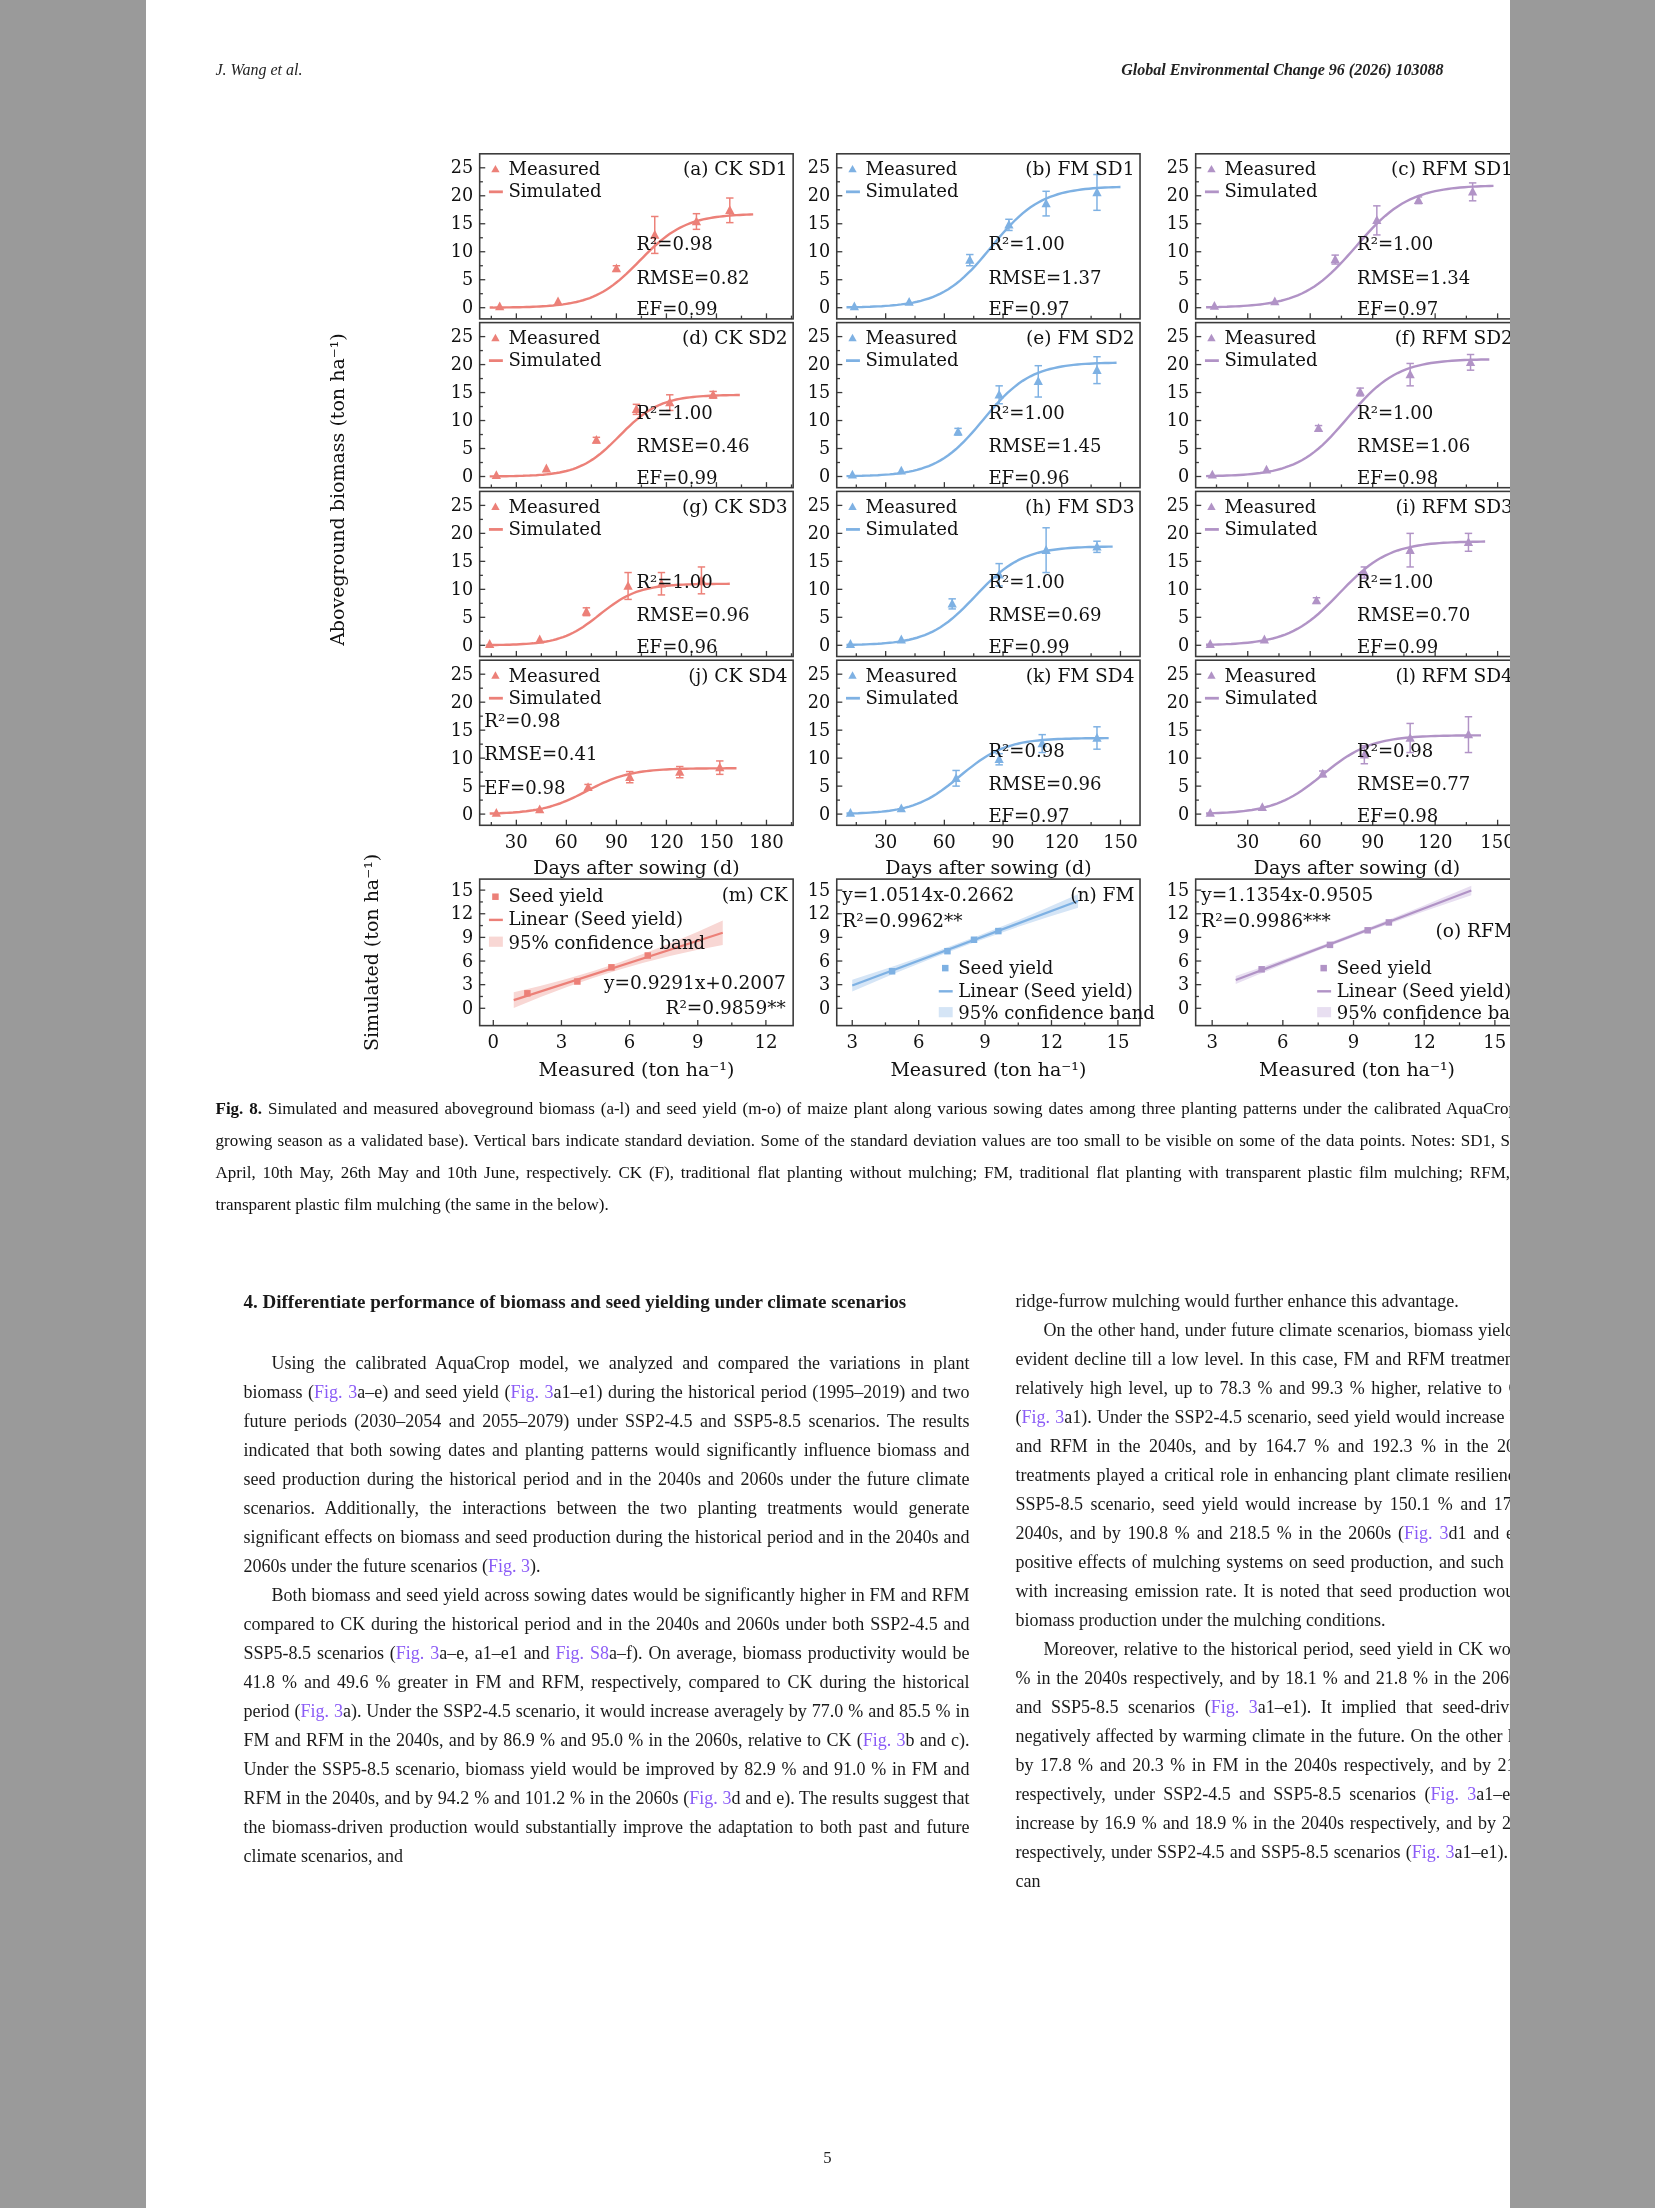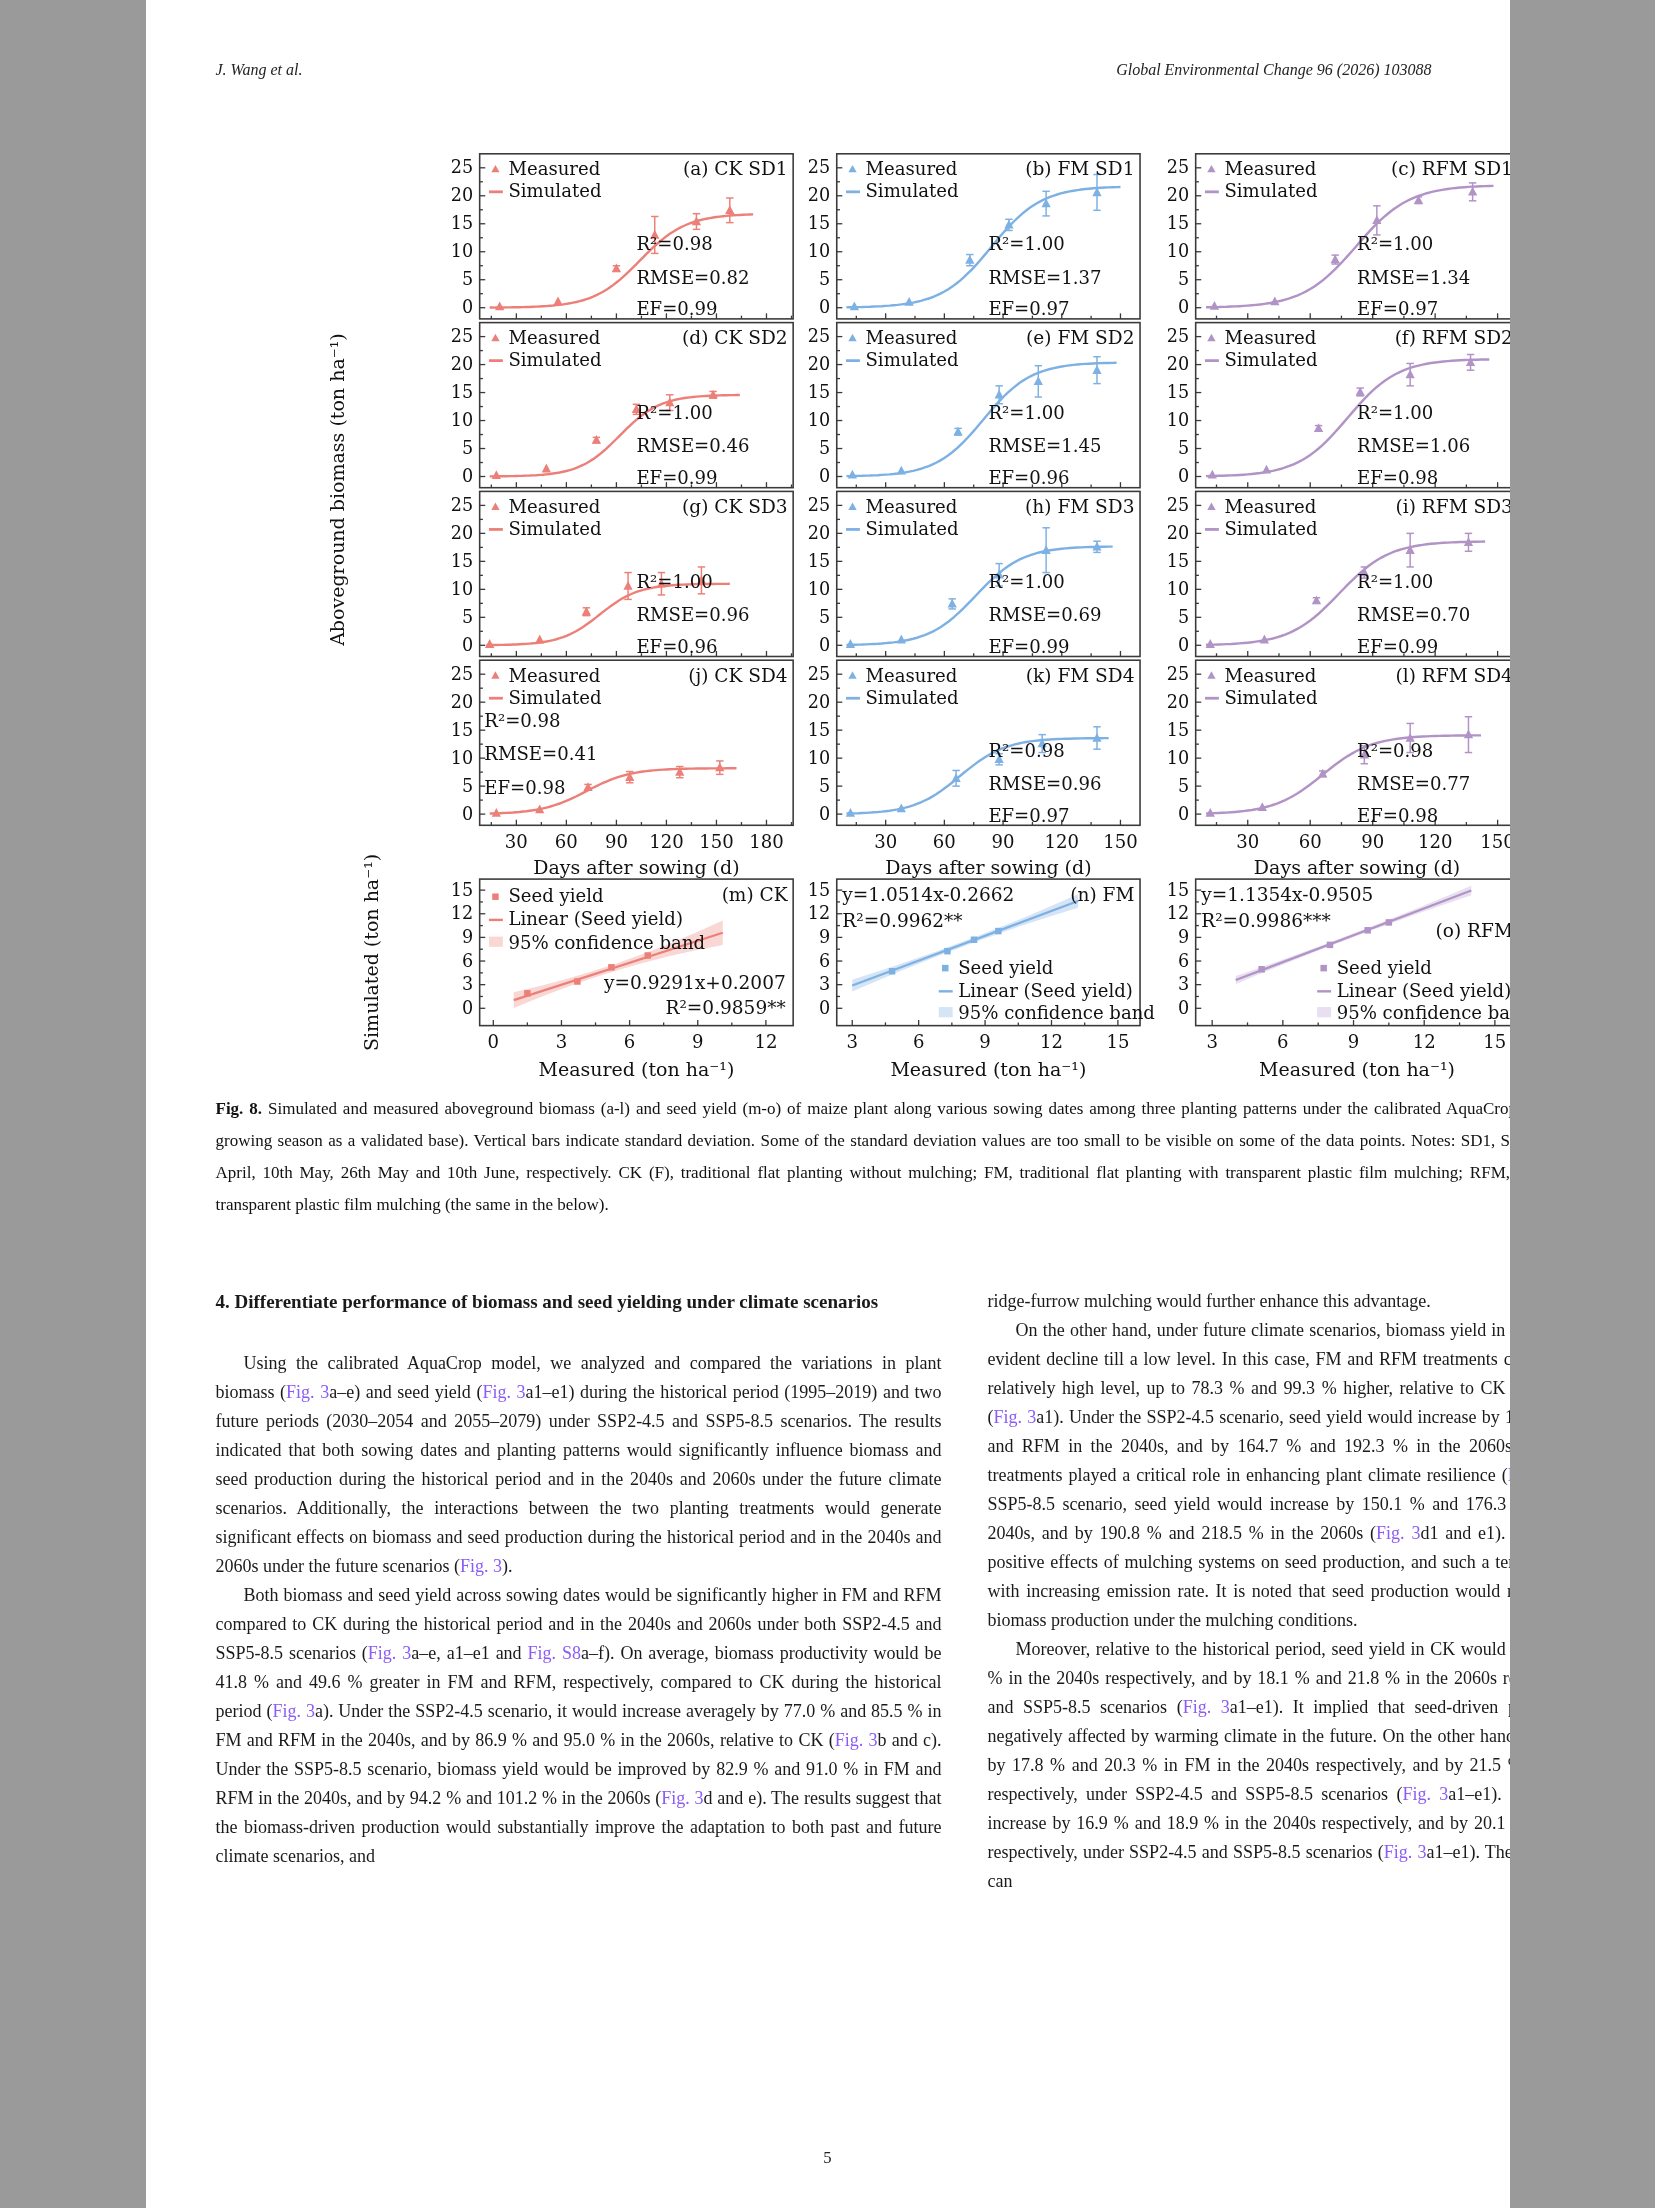--- a/index.html
+++ b/index.html
@@ -1,24 +1,24 @@
 <!DOCTYPE html>
 <html style="font-size:15px"><head>
 <meta charset="utf-8">
 <style>
   html,body{margin:0;padding:0;background:#9a9a9a;}
   .page{position:relative;width:1364px;height:2209px;background:#ffffff;margin:0 auto;
         font-family:"Liberation Serif","DejaVu Serif",serif;color:#1a1a1a;overflow:hidden;}
   .hdr{position:absolute;top:61px;font-style:italic;font-size:16px;color:#222;}
   .hdr-left{left:70px;}
-  .hdr-right{right:78px;text-align:right;}
+  .hdr-right{right:66px;text-align:right;font-weight:bold;}
   .figwrap{position:absolute;left:176px;top:100px;width:1266px;height:985px;}
   .caption{position:absolute;left:70px;top:1093px;width:1518px;font-size:17px;line-height:32px;text-align:justify;color:#111;}
   .caption b{font-weight:bold;}
-  .col{position:absolute;top:1287px;width:726px;font-size:18px;line-height:29px;text-align:justify;}
+  .col{position:absolute;top:1287px;width:726px;font-size:18px;line-height:29px;text-align:justify;margin-left:28px;}
   .col-left{left:70px;}
   .col-right{left:842px;}
   h2.sec{font-size:19px;line-height:30px;font-weight:bold;margin:0 0 32px 0;text-align:left;}
   .col p{margin:0;}
   .col p.ind{text-indent:28px;}
   .figref{color:#8b5cf6;}
   .pageno{position:absolute;left:0;right:0;top:2148px;text-align:center;font-size:16.7px;color:#222;}
 </style>
 </head>
 <body>

